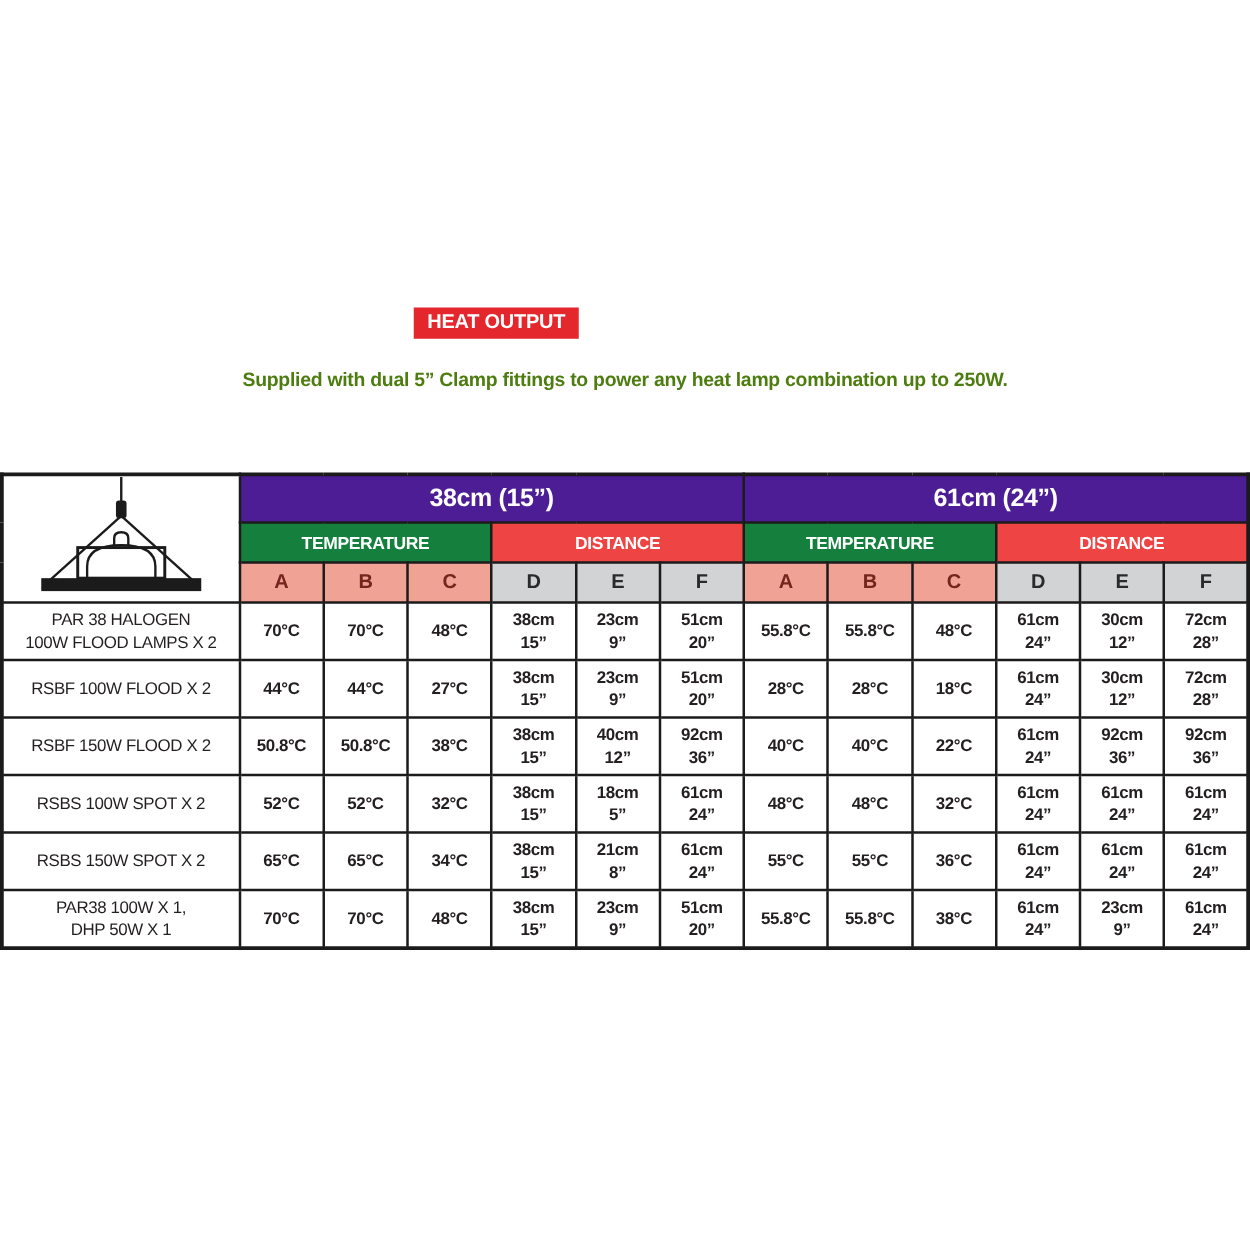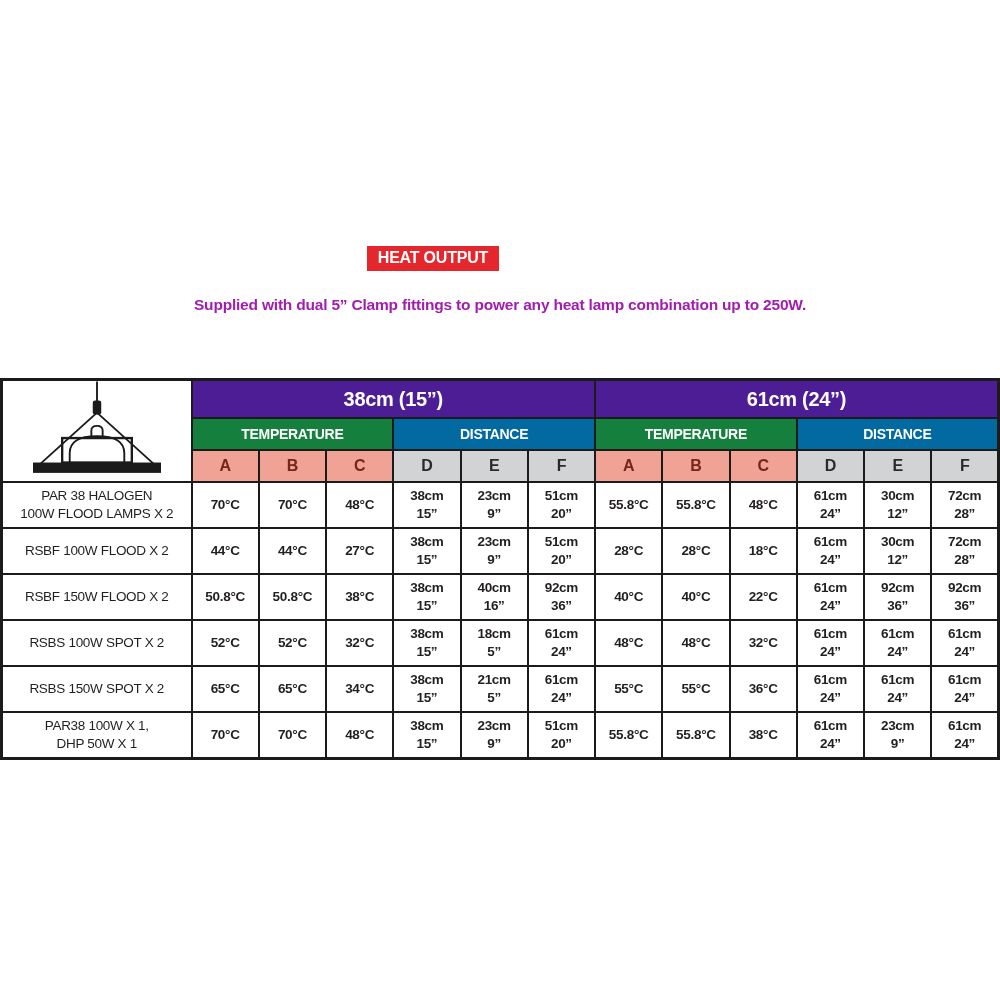--- a/index.html
+++ b/index.html
@@ -1,49 +1,49 @@
 <!DOCTYPE html>
 <html><head>
 <meta charset="utf-8">
 <style>
   html,body{margin:0;padding:0;}
   body{
     width:1000px;height:1000px;background:#ffffff;position:relative;
     font-family:"Liberation Sans","DejaVu Sans",sans-serif;
     color:#231f20;
   }
-  .badge-wrap{position:absolute;top:246px;left:0;width:794px;text-align:center;padding-left:36px;}
+  .badge-wrap{position:absolute;top:246px;left:0;width:794px;text-align:center;}
   .badge{
     display:inline-block;background:#e3272d;color:#ffffff;
     font-weight:700;font-size:16px;letter-spacing:-0.2px;
     padding:3px 11px 4px;line-height:1.1;
   }
   .subtitle{
     position:absolute;top:296px;left:0;width:1000px;text-align:center;
-    font-weight:700;font-size:15.5px;letter-spacing:-0.2px;color:#a21caf;margin:0;
+    font-weight:700;font-size:15.5px;letter-spacing:-0.2px;color:#4d7c0f;margin:0;
   }
   table.heat{
     position:absolute;top:378px;left:0;width:1000px;
     border-collapse:collapse;table-layout:fixed;
     border:3px solid #1c1b1b;
   }
   table.heat col.label-col{width:190px;}
   table.heat th, table.heat td{
     border:2px solid #1c1b1b;text-align:center;vertical-align:middle;
     padding:0;letter-spacing:-0.3px;
   }
   th.section-h{
     background:#4c1d95;color:#ffffff;font-size:20px;font-weight:700;
     height:36px;letter-spacing:-0.2px;
   }
   th.group-temp{
     background:#15803d;color:#ffffff;font-size:14px;font-weight:700;height:30px;
   }
   th.group-dist{
-    background:#0369a1;color:#ffffff;font-size:14px;font-weight:700;height:30px;
+    background:#ef4444;color:#ffffff;font-size:14px;font-weight:700;height:30px;
   }
   th.letter-temp{
     background:#f0a294;color:#74251d;font-size:16px;font-weight:700;height:30px;
   }
   th.letter-dist{
     background:#d2d3d5;color:#2b2a2a;font-size:16px;font-weight:700;height:30px;
   }
   td.lamp-cell{background:#ffffff;}
   td.row-label{
     font-weight:400;font-size:13.5px;white-space:pre-line;line-height:1.35;height:44px;
@@ -161,21 +161,21 @@
 28”</td>
       </tr>
       <tr>
         <td class="row-label">RSBF 150W FLOOD X 2</td>
         <td class="value-cell">50.8°C</td>
         <td class="value-cell">50.8°C</td>
         <td class="value-cell">38°C</td>
         <td class="value-cell">38cm
 15”</td>
         <td class="value-cell">40cm
-16”</td>
+12”</td>
         <td class="value-cell">92cm
 36”</td>
         <td class="value-cell">40°C</td>
         <td class="value-cell">40°C</td>
         <td class="value-cell">22°C</td>
         <td class="value-cell">61cm
 24”</td>
         <td class="value-cell">92cm
 36”</td>
         <td class="value-cell">92cm
@@ -203,21 +203,21 @@
 24”</td>
       </tr>
       <tr>
         <td class="row-label">RSBS 150W SPOT X 2</td>
         <td class="value-cell">65°C</td>
         <td class="value-cell">65°C</td>
         <td class="value-cell">34°C</td>
         <td class="value-cell">38cm
 15”</td>
         <td class="value-cell">21cm
-5”</td>
+8”</td>
         <td class="value-cell">61cm
 24”</td>
         <td class="value-cell">55°C</td>
         <td class="value-cell">55°C</td>
         <td class="value-cell">36°C</td>
         <td class="value-cell">61cm
 24”</td>
         <td class="value-cell">61cm
 24”</td>
         <td class="value-cell">61cm

